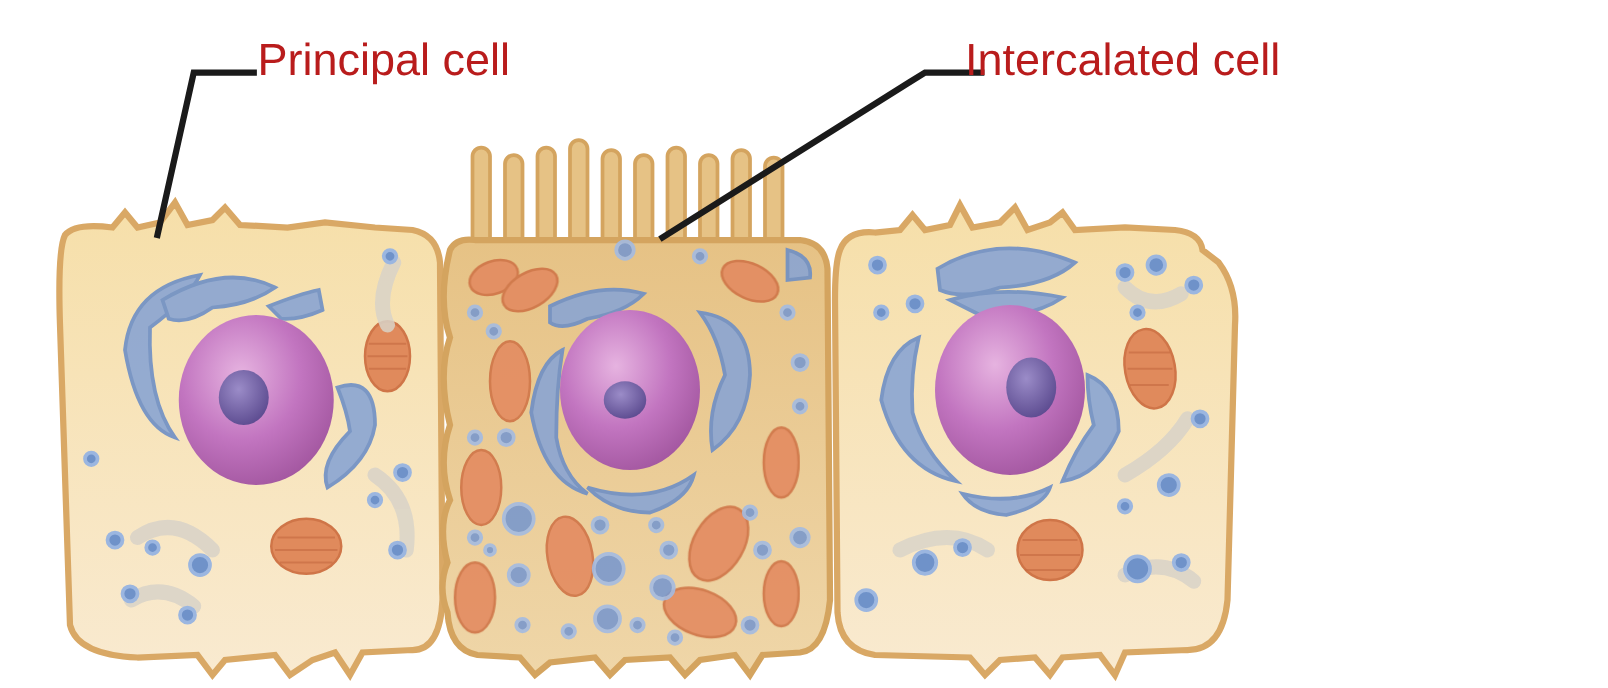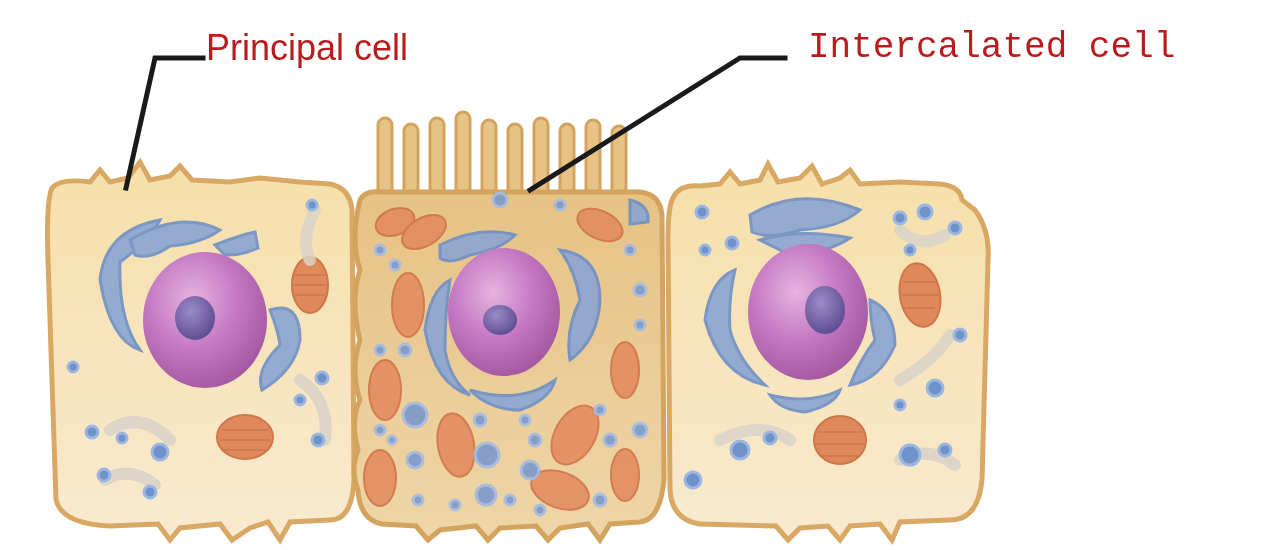--- a/index.html
+++ b/index.html
@@ -1,21 +1,21 @@
 <!DOCTYPE html>
 <html><head>
 <meta charset="utf-8">
 <style>
   html, body { margin: 0; padding: 0; background: #ffffff; }
   body { width: 1286px; height: 550px; position: relative; overflow: hidden;
          font-family: "Liberation Sans", sans-serif; }
   .label { position: absolute; color: #b91c1c; font-size: 36px; line-height: 1;
            letter-spacing: 0px; white-space: nowrap; text-align: center; }
   #label-principal { left: 206px; top: 30px; }
-  #label-intercalated { left: 808px; top: 30px; font-family: Liberation Mono, monospace; }
+  #label-intercalated { left: 772px; top: 30px; }
   svg#diagram { position: absolute; left: 0; top: 0; }
 </style>
 </head>
 <body>
 
 <svg id="diagram" width="1286" height="550" viewBox="0 0 1286 550" xmlns="http://www.w3.org/2000/svg">
   <defs>
     <radialGradient id="nucGrad" cx="40%" cy="35%" r="70%">
       <stop offset="0%" stop-color="#e6b3e0"></stop>
       <stop offset="55%" stop-color="#c275c0"></stop>

